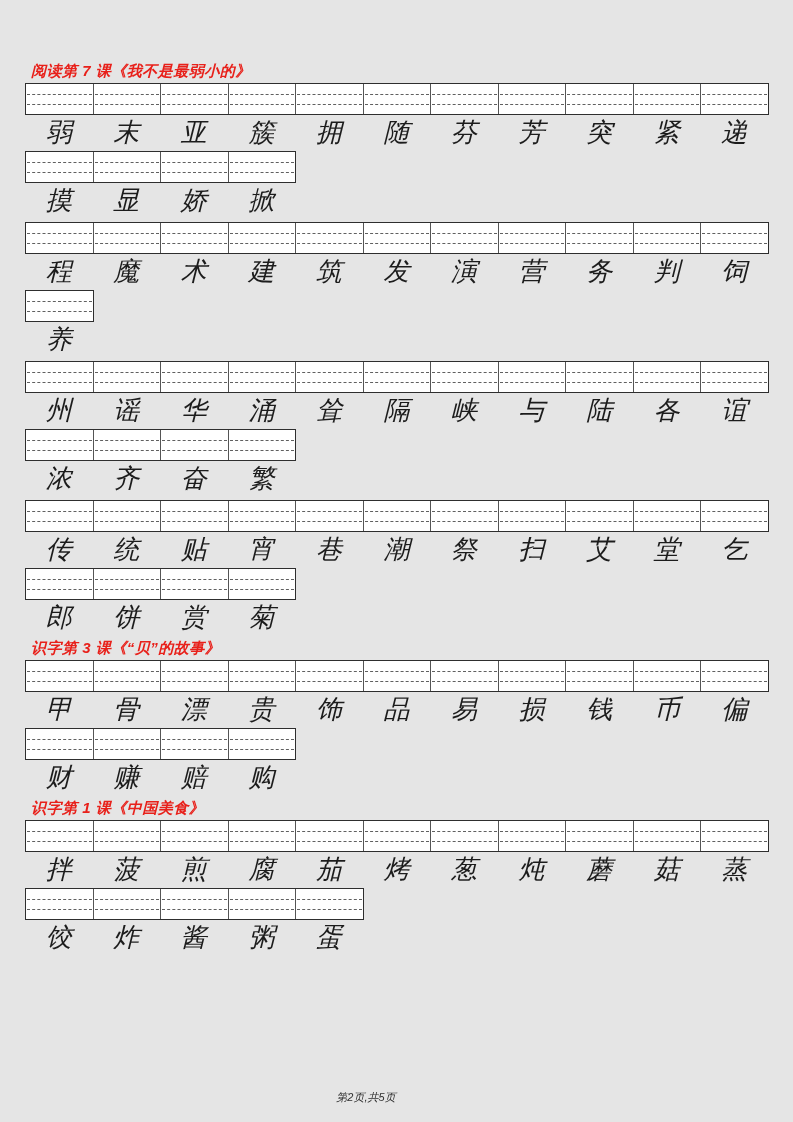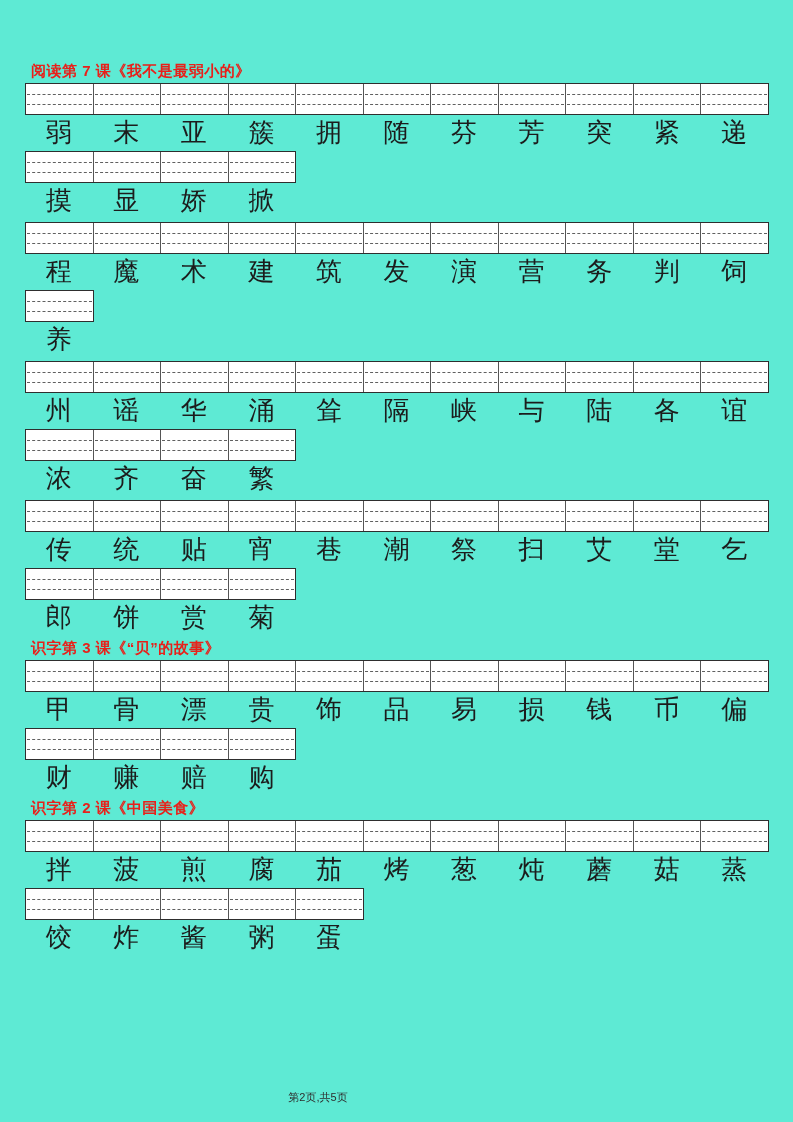--- a/index.html
+++ b/index.html
@@ -55,26 +55,27 @@
     color:#1c1c1c;
   }
   .footer{
     position:absolute;
     top:1090px;left:0;
     width:636px;
     text-align:center;
     font-family:"Liberation Sans",sans-serif;
     font-size:11px;
     color:#2e2e2e;
+    padding-left:48px;
   }
 </style>
 </head>
 <body>
 
-<div class="page" style="background: #5eead4;">
+<div class="page" style="background: #e5e5e5; font-style: italic;">
   <div id="sections">
   <section class="section">
     <h2 class="section-title">阅读第 7 课《我不是最弱小的》</h2>
     <div class="section-body">
           <div class="grid-row">
             <div class="cell"></div>
             <div class="cell"></div>
             <div class="cell"></div>
             <div class="cell"></div>
             <div class="cell"></div>
@@ -274,21 +275,21 @@
           <div class="char-row">
             <div class="hanzi">财</div>
             <div class="hanzi">赚</div>
             <div class="hanzi">赔</div>
             <div class="hanzi">购</div>
           </div>
         </div>
   </section>
 
   <section class="section">
-    <h2 class="section-title">识字第 2 课《中国美食》</h2>
+    <h2 class="section-title">识字第 1 课《中国美食》</h2>
     <div class="section-body">
           <div class="grid-row">
             <div class="cell"></div>
             <div class="cell"></div>
             <div class="cell"></div>
             <div class="cell"></div>
             <div class="cell"></div>
             <div class="cell"></div>
             <div class="cell"></div>
             <div class="cell"></div>

